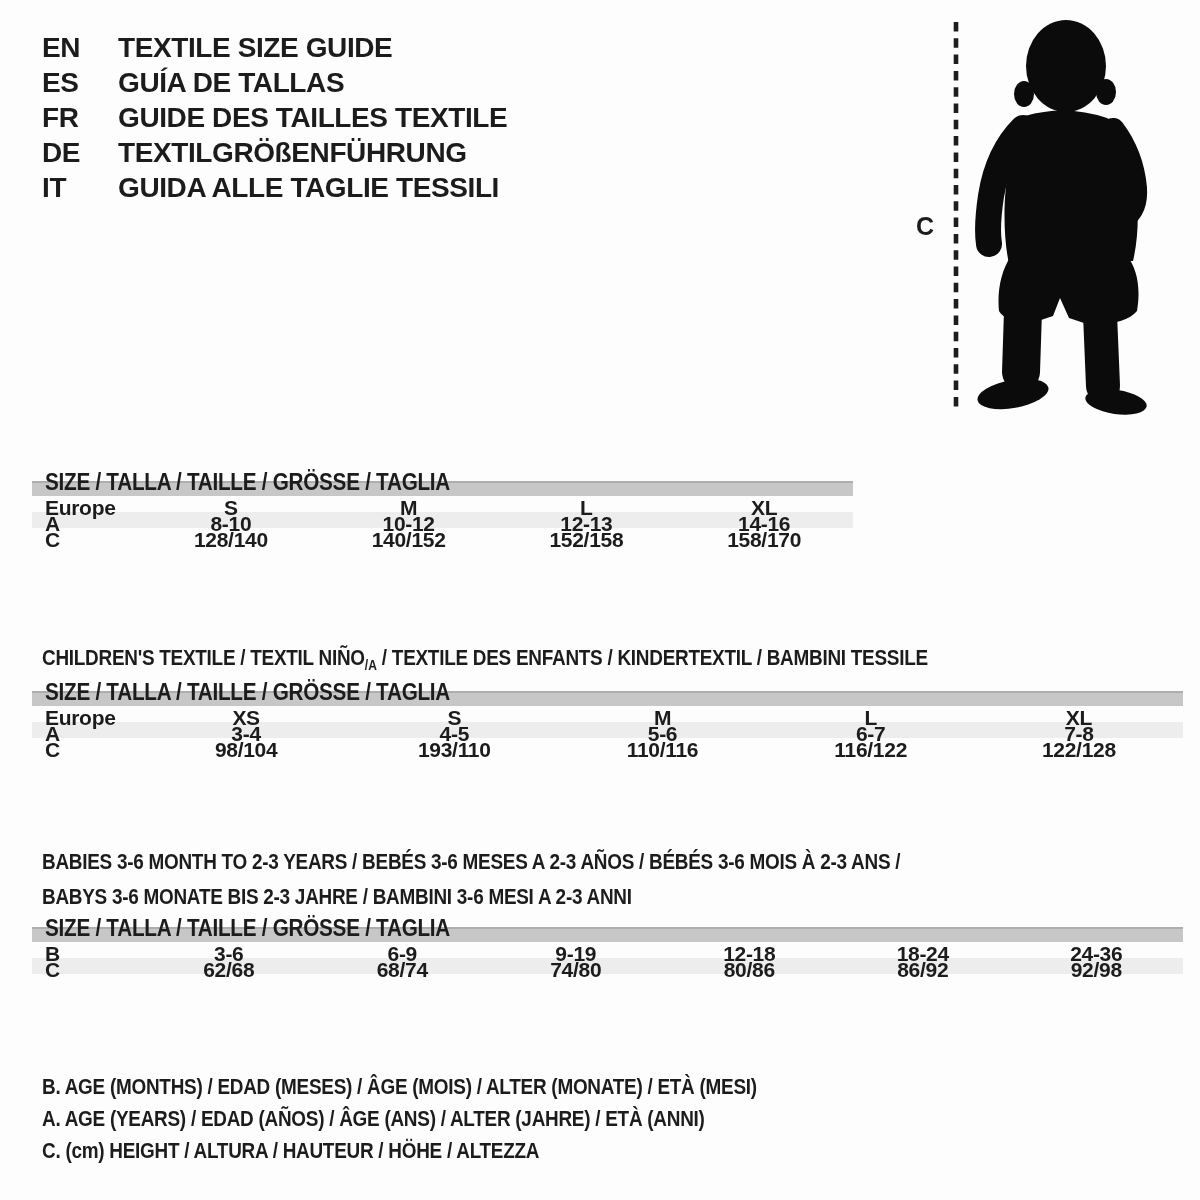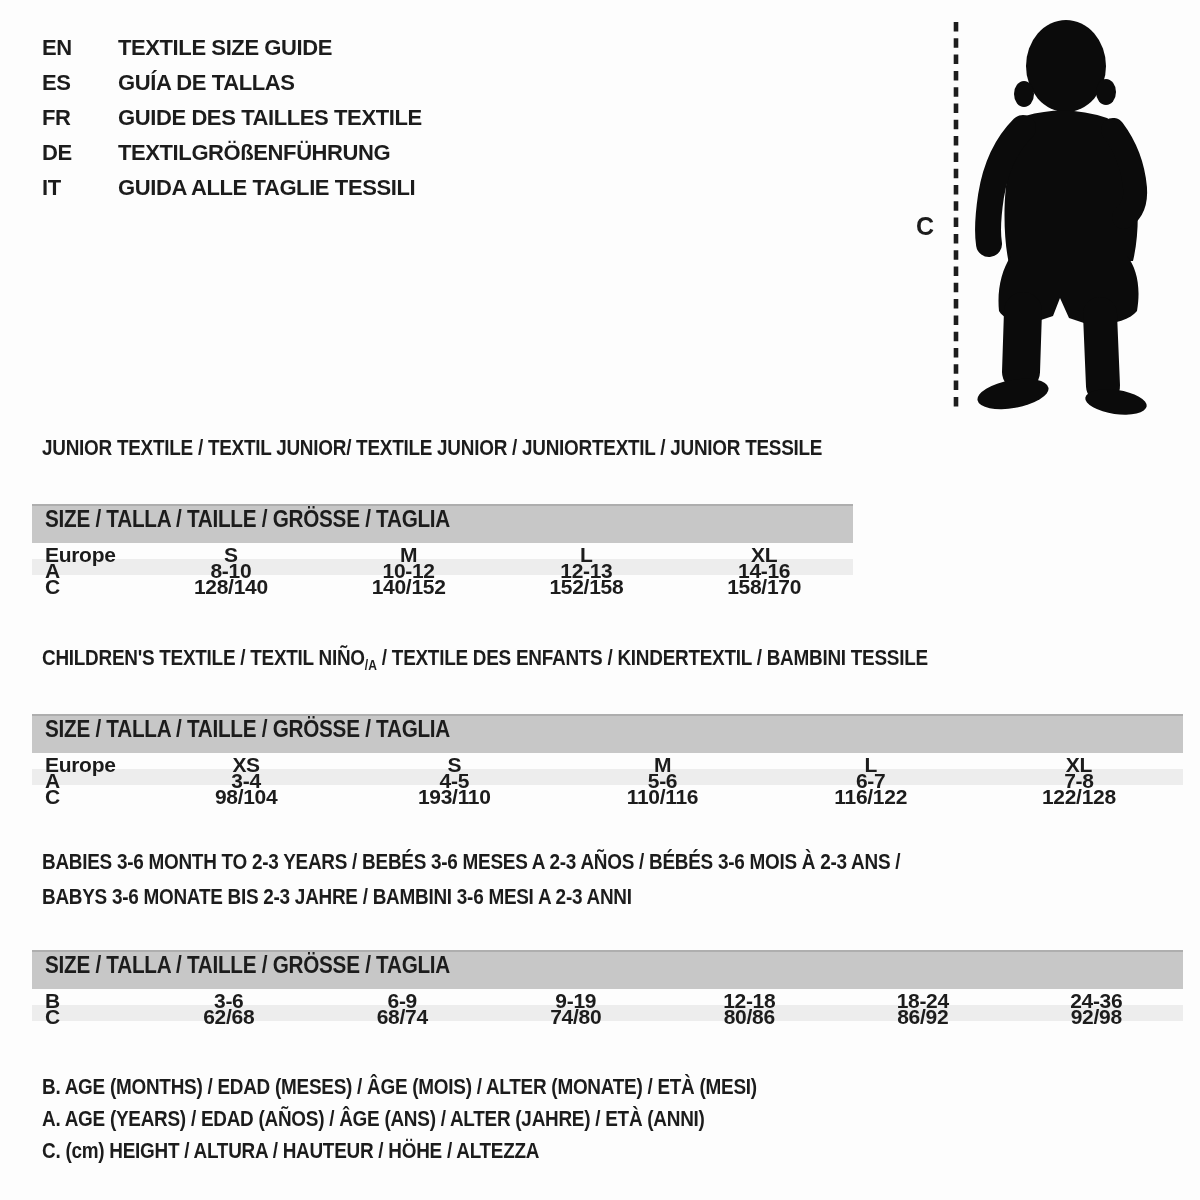--- a/index.html
+++ b/index.html
@@ -2,39 +2,39 @@
 <html><head>
 <meta charset="utf-8">
 <style>
   html,body{margin:0;padding:0;}
   body{font-family:"Liberation Sans","DejaVu Sans",sans-serif;background:#fff;}
   .page{position:relative;width:1200px;height:1200px;background:#fdfdfd;overflow:hidden;
         color:#1c1c1c;font-weight:700;}
 
   
   .lang-block{position:absolute;left:42px;top:30px;}
-  .lang-row{display:flex;height:35px;line-height:35px;font-size:22px;letter-spacing:-0.4px;}
+  .lang-row{display:flex;height:35px;line-height:35px;font-size:28px;letter-spacing:-0.4px;}
   .lang-code{width:76px;flex:0 0 76px;}
   .lang-label{white-space:nowrap;}
 
   
   .figure-svg{position:absolute;left:935px;top:14px;}
   .c-label{position:absolute;left:916px;top:212px;font-size:25px;line-height:28px;}
 
   
   .sec-title{position:absolute;left:42px;font-size:22px;line-height:35px;white-space:nowrap;}
   .cond{display:inline-block;transform:scaleX(0.86);transform-origin:0 50%;letter-spacing:-0.3px;white-space:nowrap;}
   .subA{font-size:14px;vertical-align:-5px;letter-spacing:0;}
 
   
   .table{position:absolute;left:32px;}
   .w-junior{width:821px;}
   .w-wide{width:1151px;}
-  .thead{height:39px;background:#c7c7c7;border-top:2px solid #aeaeae;box-sizing:border-box;
-         display:flex;align-items:flex-start;padding-left:13px;margin-top:23px;}
+  .thead{height:15px;background:#c7c7c7;border-top:2px solid #aeaeae;box-sizing:border-box;
+         display:flex;align-items:flex-end;padding-left:13px;}
   .thead .cond{font-size:23px;transform:scaleX(0.9);}
   .trow{display:grid;height:16px;align-items:center;font-size:21px;letter-spacing:-0.3px;}
   .trow.shaded{background:#ededed;}
   .cols4{grid-template-columns:110px repeat(4,1fr);}
   .cols5{grid-template-columns:110px repeat(5,1fr);}
   .cols6{grid-template-columns:110px repeat(6,1fr);}
   .tlabel{padding-left:13px;}
   .tcell{text-align:center;}
 
   
@@ -80,23 +80,20 @@
       <path d="M178 116 C190 132 198 152 200 174 C201 187 197 197 189 203" fill="none" stroke="#0b0b0b" stroke-width="24" stroke-linecap="round"></path>
       <path d="M76 242 C66 257 62 277 64 297 C70 307 85 310 100 308 L118 302 L125 284 L134 304 L152 310 C175 312 195 306 202 297 C206 274 202 254 192 242 Z"></path>
       <path d="M88 297 L86 358" fill="none" stroke="#0b0b0b" stroke-width="38" stroke-linecap="round"></path>
       <path d="M165 300 L168 372" fill="none" stroke="#0b0b0b" stroke-width="34" stroke-linecap="round"></path>
       <ellipse cx="78" cy="380" rx="36" ry="14" transform="rotate(-10 78 380)"></ellipse>
       <ellipse cx="181" cy="388" rx="31" ry="12" transform="rotate(8 181 388)"></ellipse>
     </g>
   </svg>
   <div class="c-label">C</div>
 
-  <div class="sec-title" style="top:430px;">
-    <span class="cond">JUNIOR TEXTILE / TEXTIL JUNIOR/ TEXTILE JUNIOR / JUNIORTEXTIL / JUNIOR TESSILE</span>
-  </div>
   <div class="table w-junior" style="top:481px;">
     <div class="thead">
       <span class="cond">SIZE / TALLA / TAILLE / GRÖSSE / TAGLIA</span>
     </div>
     <div class="trow cols4">
       <span class="tlabel">Europe</span>
       <span class="tcell">S</span>
       <span class="tcell">M</span>
       <span class="tcell">L</span>
       <span class="tcell">XL</span>

